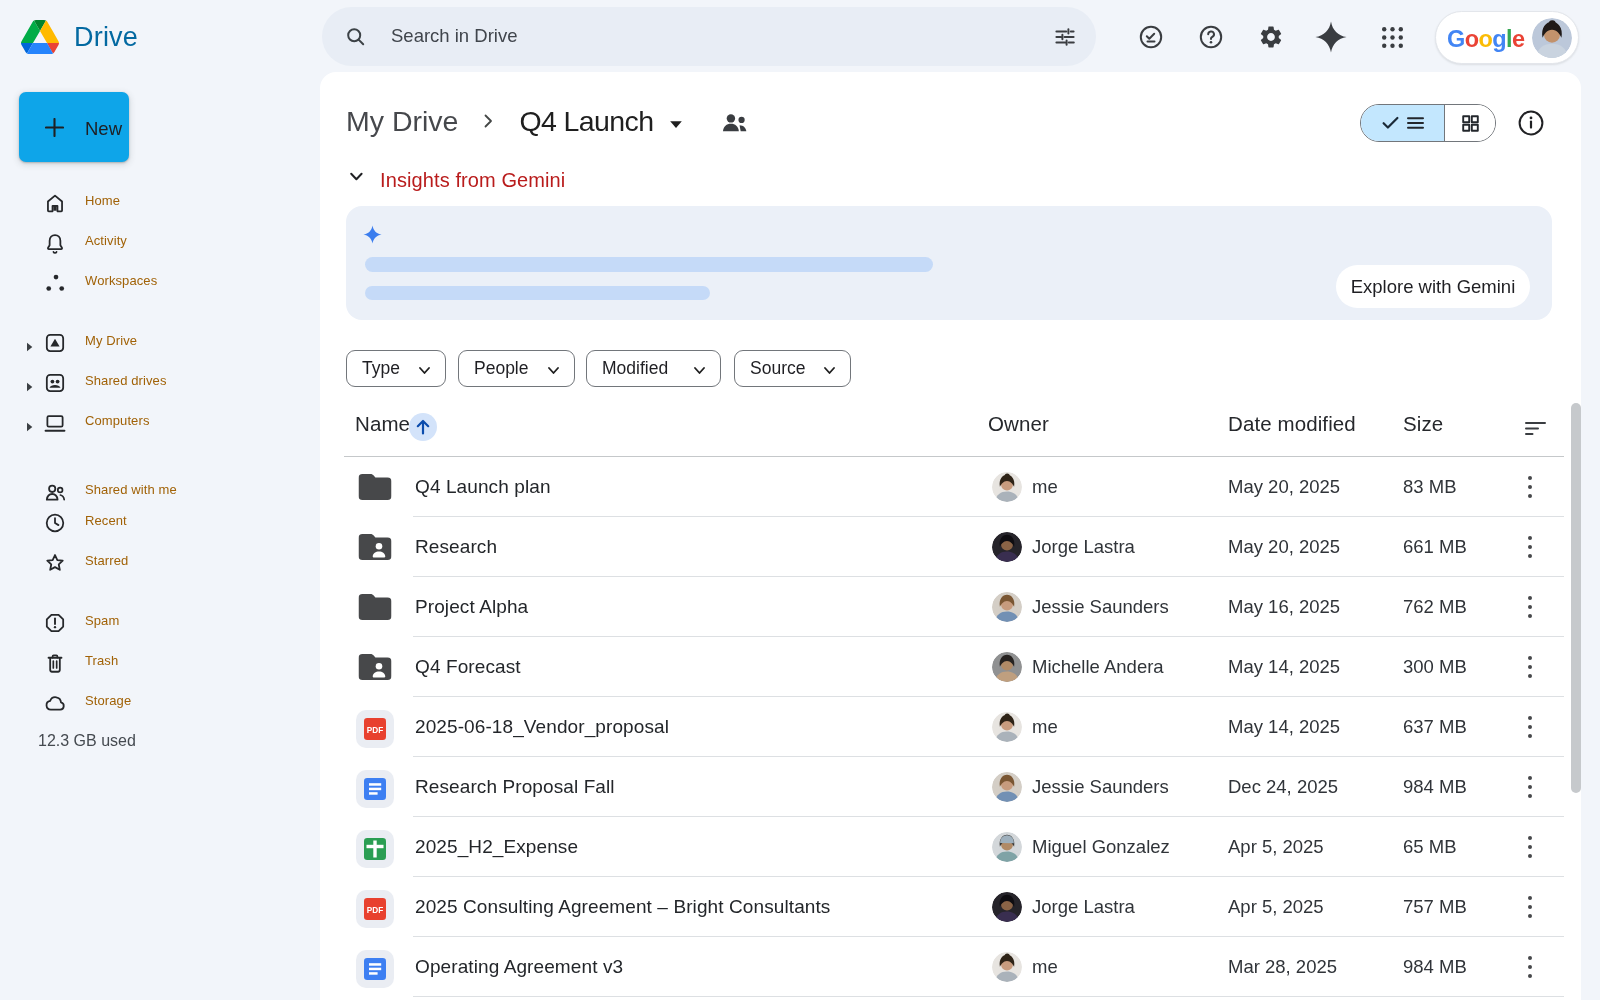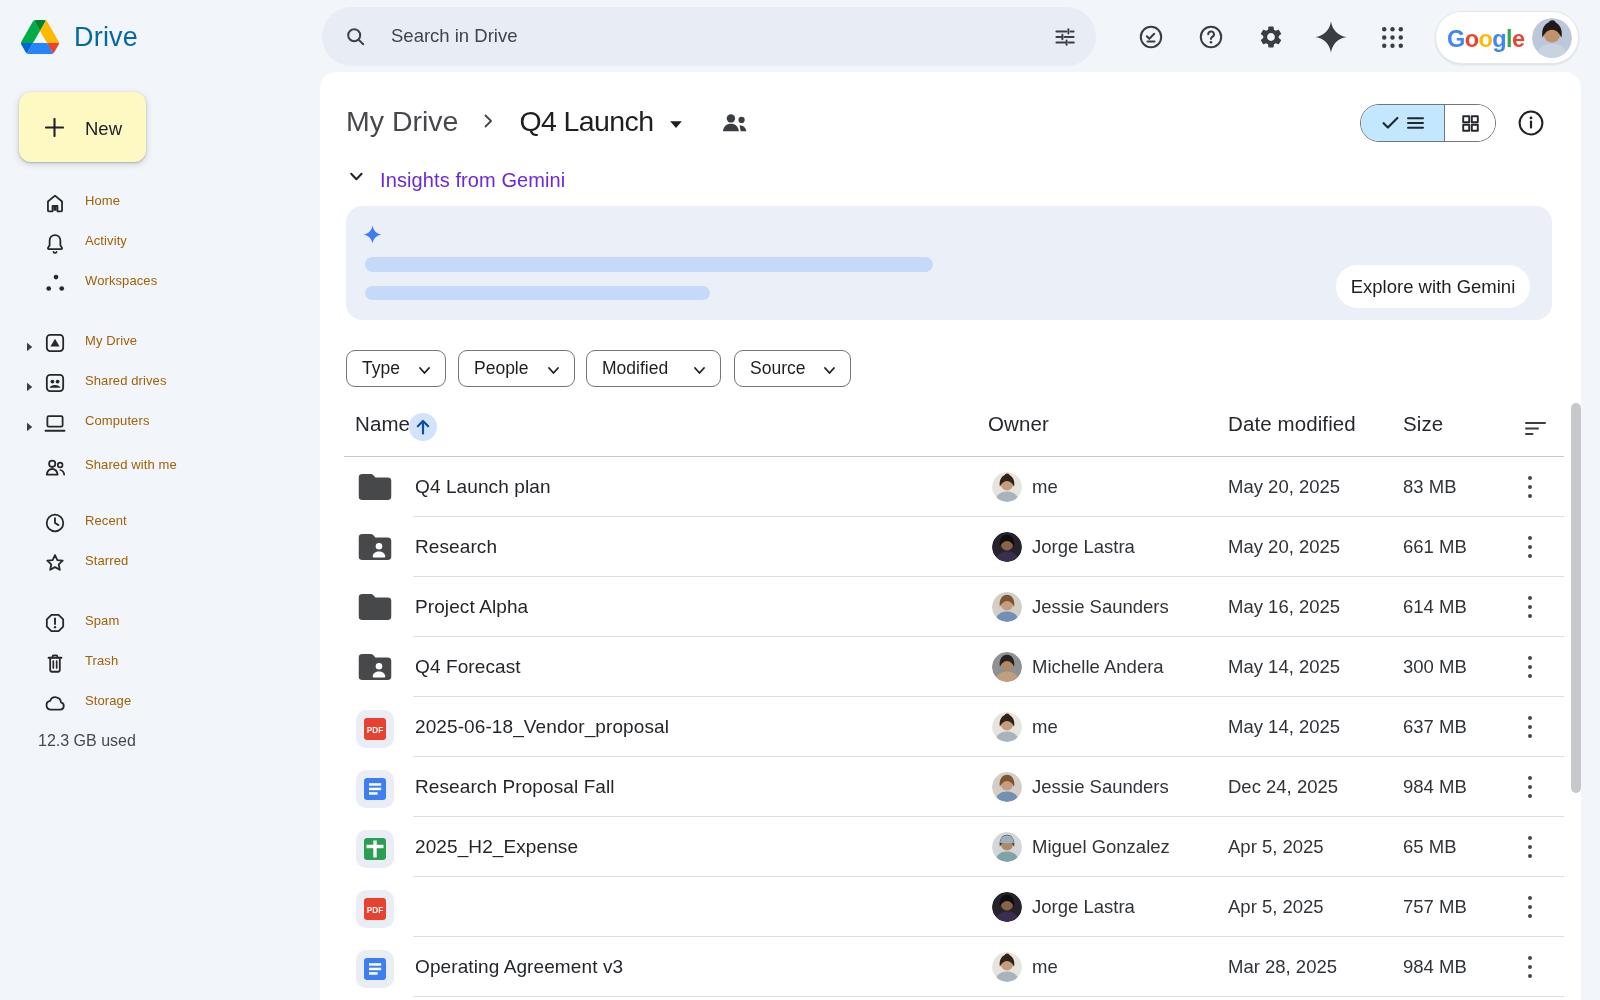--- a/index.html
+++ b/index.html
@@ -10,41 +10,41 @@
 #brand{left:74px;top:22px;font-size:27px;color:#0369a1;letter-spacing:.2px}
 #search{left:322px;top:7px;width:774px;height:59px;border-radius:30px;background:#e8edf5}
 #search .sicon{position:absolute;left:22px;top:18px}
 #search .ph{position:absolute;left:69px;top:18px;font-size:18.5px;color:#40454c}
 #search .tune{position:absolute;right:19px;top:18px}
 .topic{position:absolute;top:24px}
 #gchip{left:1435px;top:11px;width:144px;height:53px;background:#fff;border:1px solid #e3e6eb;border-radius:27px;box-shadow:0 1px 2px rgba(60,64,67,.12)}
 #gword{position:absolute;left:11px;top:14px;font-size:23.5px;font-weight:700;letter-spacing:-.6px}
 #gava{position:absolute;right:6px;top:6px;width:40px;height:40px;border-radius:50%;overflow:hidden}
 
-#newbtn{left:19px;top:92px;width:127px;height:70px;border-radius:12px;background:#fef9c3;box-shadow:0 1px 2px rgba(60,64,67,.3),0 2px 6px 1px rgba(60,64,67,.15)}
+#newbtn{left:19px;top:92px;width:110px;height:70px;border-radius:7px;background:#0ea5e9;box-shadow:0 1px 2px rgba(60,64,67,.3),0 2px 6px 1px rgba(60,64,67,.15)}
 #newbtn .plus{position:absolute;left:26px;top:26px}
 #newbtn .nlab{position:absolute;left:66px;top:26px;font-size:18.5px;font-weight:500;color:#1f1f23}
 .nav{left:0;height:40px;width:300px}
 .nav .ic{position:absolute;left:45px;top:10px;width:20px;height:20px}
 .nav .ic svg{transform:scale(1.12);transform-origin:center}
 .nav .lb{position:absolute;left:85px;top:10px;font-size:13px;color:#a16207;letter-spacing:.1px}
 .nav .ca{position:absolute;left:26px;top:15px}
 #gbused{left:38px;top:732px;font-size:16px;color:#454a50}
 
 #panel{left:320px;top:72px;width:1261px;height:928px;background:#fff;border-radius:16px 16px 0 0}
 #panel .in{position:absolute}
 #bc{left:26px;top:33px;height:32px}
 #bc .t1{font-size:28.5px;color:#46484c;letter-spacing:0}
 #bc .t2{font-size:28.5px;color:#1f1f1f;letter-spacing:-.6px}
 #seg{left:1040px;top:32px;width:136px;height:38px;border:1px solid #72767b;border-radius:19px;overflow:hidden;display:flex}
 #seg .l{width:84px;height:100%;background:#c3e7fe;border-right:1px solid #72767b;display:flex;align-items:center;justify-content:center;gap:8px}
 #seg .r{flex:1;background:#fff;display:flex;align-items:center;justify-content:center}
 #info{left:1197px;top:37px}
 #insrow{left:29px;top:97px;height:24px}
-#instx{left:60px;top:97px;font-size:20px;font-weight:500;color:#6d28d9;letter-spacing:.1px}
+#instx{left:60px;top:97px;font-size:20px;font-weight:500;color:#b91c1c;letter-spacing:.1px}
 #gem{left:26px;top:134px;width:1206px;height:114px;border-radius:16px;background:#ebf0f8}
 #gem .spark{position:absolute;left:16px;top:18px}
 #gem .b1{position:absolute;left:19px;top:51px;width:568px;height:15px;border-radius:8px;background:#c5daf8}
 #gem .b2{position:absolute;left:19px;top:80px;width:345px;height:14px;border-radius:7px;background:#c5daf8}
 #gem .exp{position:absolute;left:990px;top:59px;width:194px;height:43px;border-radius:22px;background:#fff;display:flex;align-items:center;justify-content:center;font-size:18.5px;font-weight:400;color:#1f1f23}
 .chip{top:278px;height:37px;border:1px solid #72767b;border-radius:9px;display:flex;align-items:center;padding:0 15px;gap:10px;font-size:17.5px;color:#1f1f23}
 .chip .cd{margin-left:auto}
 
 .hcell{top:340px;font-size:20.5px;font-weight:500;color:#26282c;letter-spacing:.1px}
 #hline{left:24px;top:384px;width:1220px;height:1px;background:#c5c8ca}
@@ -183,21 +183,21 @@
 <div class="abs nav" style="top:403px">
     <span class="ca"><svg width="7" height="10" viewBox="0 0 7 10" style="">
         <path d="M1 .8L6.3 5 1 9.2z" fill="#3c4043"></path>
       </svg></span>
     <span class="ic"><svg width="20" height="20" viewBox="0 0 20 20" style="">
         <rect x="3.2" y="3.9" width="13.6" height="9.4" rx="1.3" fill="none" stroke="#26282b" stroke-width="1.6" stroke-linecap="round" stroke-linejoin="round"></rect>
         <path d="M1.6 16.9h16.8" fill="none" stroke="#26282b" stroke-width="1.8" stroke-linecap="round" stroke-linejoin="round"></path>
       </svg></span>
     <span class="lb">Computers</span>
   </div>
-<div class="abs nav" style="top:447px">
+<div class="abs nav" style="top:472px">
     <span class="ic"><svg width="20" height="20" viewBox="0 0 20 20" style="">
         <circle cx="7.5" cy="7.2" r="2.8" fill="none" stroke="#26282b" stroke-width="1.6" stroke-linecap="round" stroke-linejoin="round"></circle>
         <path d="M2.7 16.9c.4-3.4 2.4-5.1 4.8-5.1s4.4 1.7 4.8 5.1z" fill="none" stroke="#26282b" stroke-width="1.6" stroke-linecap="round" stroke-linejoin="round"></path>
         <circle cx="14.6" cy="8.2" r="2.1" fill="none" stroke="#26282b" stroke-width="1.5" stroke-linecap="round" stroke-linejoin="round"></circle>
         <path d="M14.8 12.7c1.9.4 3.1 1.9 3.4 4.2" fill="none" stroke="#26282b" stroke-width="1.5" stroke-linecap="round" stroke-linejoin="round"></path>
       </svg></span>
     <span class="lb">Shared with me</span>
   </div>
 <div class="abs nav" style="top:503px">
     <span class="ic"><svg width="20" height="20" viewBox="0 0 20 20" style="">
@@ -394,21 +394,21 @@
           </defs>
 <g clip-path="url(#cd4cec630)">
 <rect width="30" height="30" fill="#d4cec6"></rect>
 <path d="M3.2 29.2c1-6.6 5.6-9.8 11.8-9.8s10.8 3.2 11.8 9.8V31H3.2z" fill="#7290b4"></path>
 <circle cx="15" cy="12.5" r="6" fill="#c79b7e"></circle>
 <path d="M7.9 14.8C6.5 7.4 10.5 2.8 15 2.8s8.5 4.6 7.1 12c-1.5-3-3.3-5.7-7.1-5.9-3.8.2-5.6 2.9-7.1 5.9z" fill="#7a5633"></path>
 </g>
         </svg></span>
       <span class="ow">Jessie Saunders</span>
 <span class="dt">May 16, 2025</span>
-      <span class="sz">614 MB</span>
+      <span class="sz">762 MB</span>
 <span class="mn"><svg width="6" height="26" viewBox="0 0 6 26" style="">
           <circle cx="3" cy="4" r="2" fill="#46474a"></circle>
           <circle cx="3" cy="13" r="2" fill="#46474a"></circle>
           <circle cx="3" cy="22" r="2" fill="#46474a"></circle>
         </svg></span>
       <span class="div"></span>
     </div>
 <div class="in row" style="top:565px">
 <span class="ficon"><svg width="33" height="26" viewBox="0 0 33 26" style="">
           <path d="M0 4a4 4 0 0 1 4-4h8.1c1.2 0 2.4.56 3.1 1.52l1.7 2.08H29a4 4 0 0 1 4 4V22a4 4 0 0 1-4 4H4a4 4 0 0 1-4-4z" fill="#47484a"></path>
@@ -545,20 +545,21 @@
     </div>
 <div class="in row" style="top:805px">
 <span class="ficon">
         <span class="fchip">
           <svg width="22" height="22" viewBox="0 0 22 22" style="">
             <rect width="22" height="22" rx="3.2" fill="#e8412f"></rect>
             <text x="11" y="15.1" text-anchor="middle" font-family="Liberation Sans, sans-serif" font-size="8.2" font-weight="bold" fill="#fff" letter-spacing="0">PDF</text>
           </svg>
         </span>
       </span>
+      <span class="nm">2025 Consulting Agreement – Bright Consultants</span>
 <span class="av"><svg width="30" height="30" viewBox="0 0 30 30">
           <defs>
             <clipPath id="c26242a30">
               <circle cx="15" cy="15" r="15"></circle>
             </clipPath>
           </defs>
 <g clip-path="url(#c26242a30)">
 <rect width="30" height="30" fill="#26242a"></rect>
 <path d="M3.2 29.2c1-6.6 5.6-9.8 11.8-9.8s10.8 3.2 11.8 9.8V31H3.2z" fill="#392e50"></path>
 <circle cx="15" cy="12.5" r="6" fill="#8a6346"></circle>

